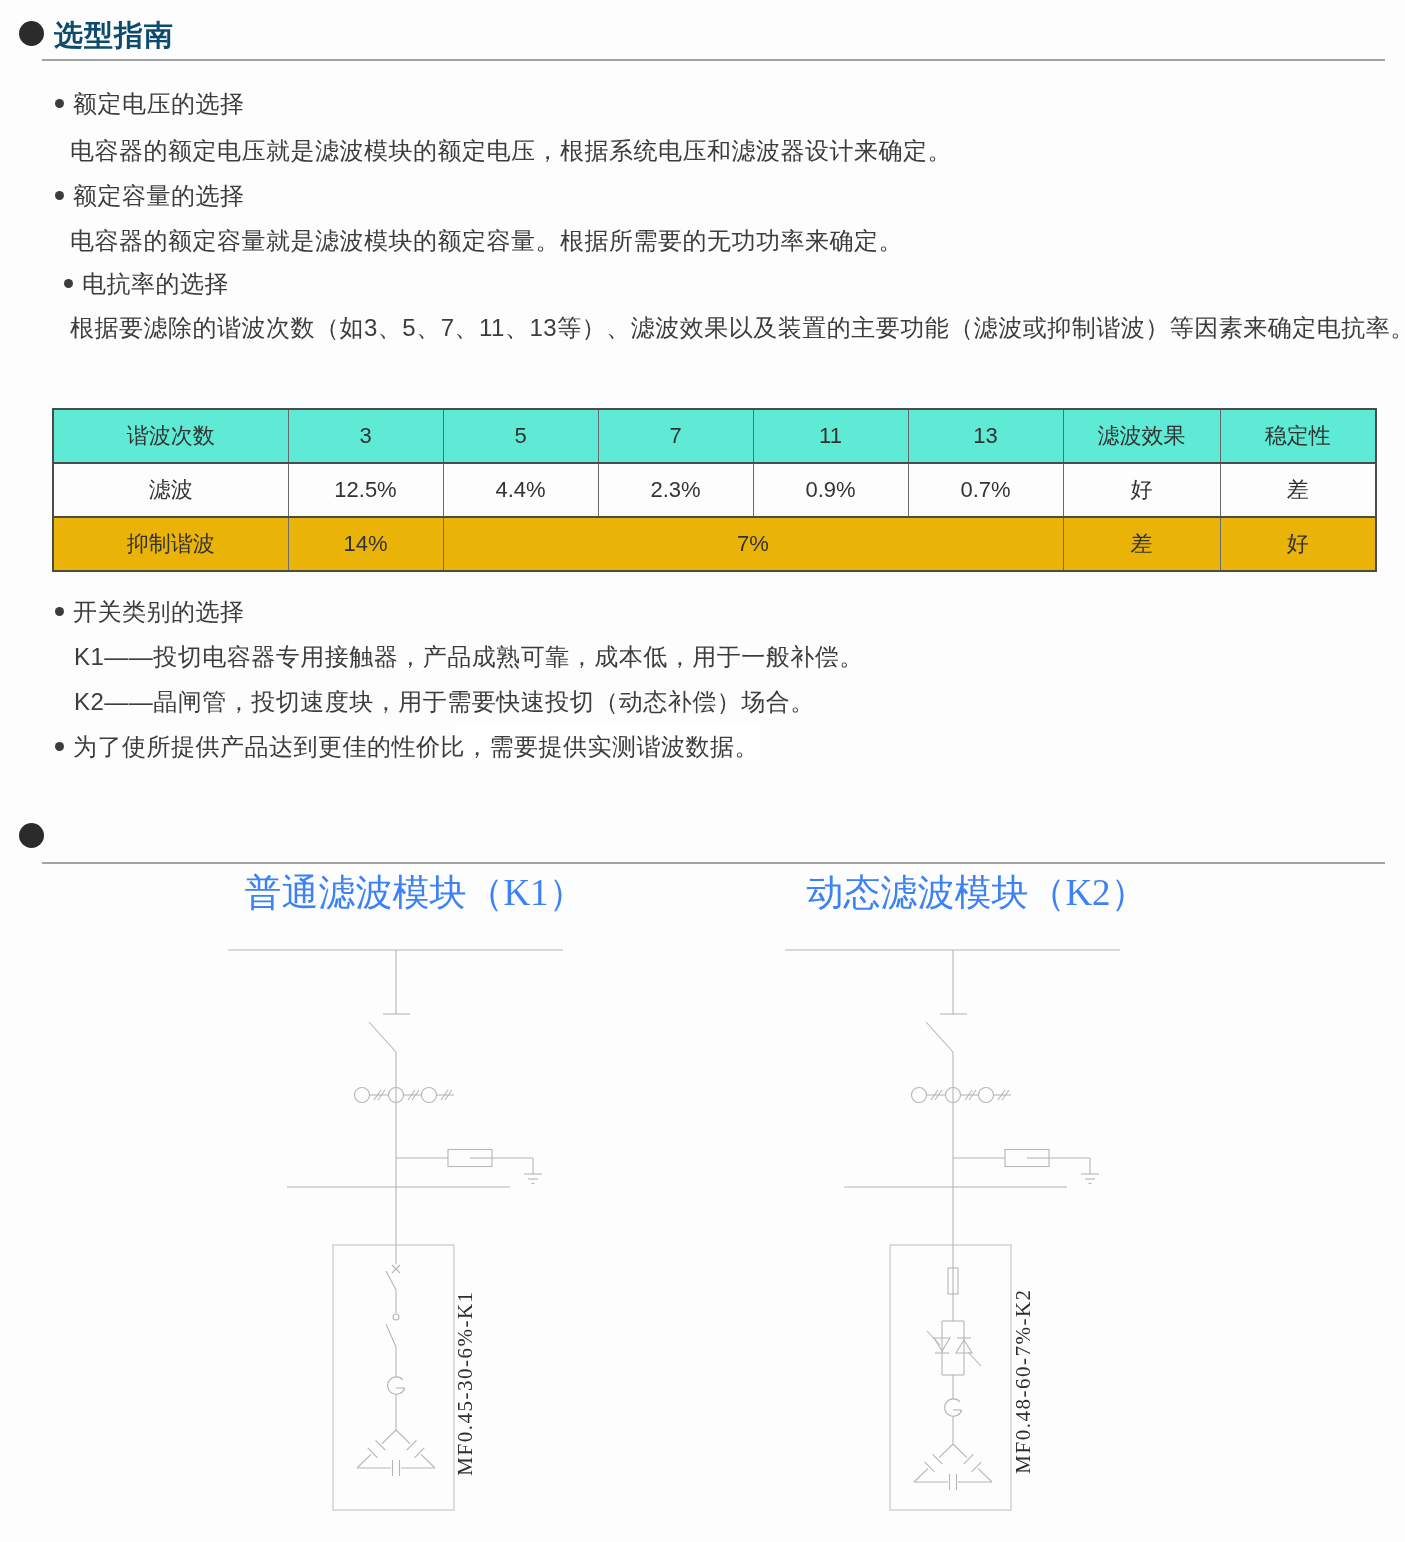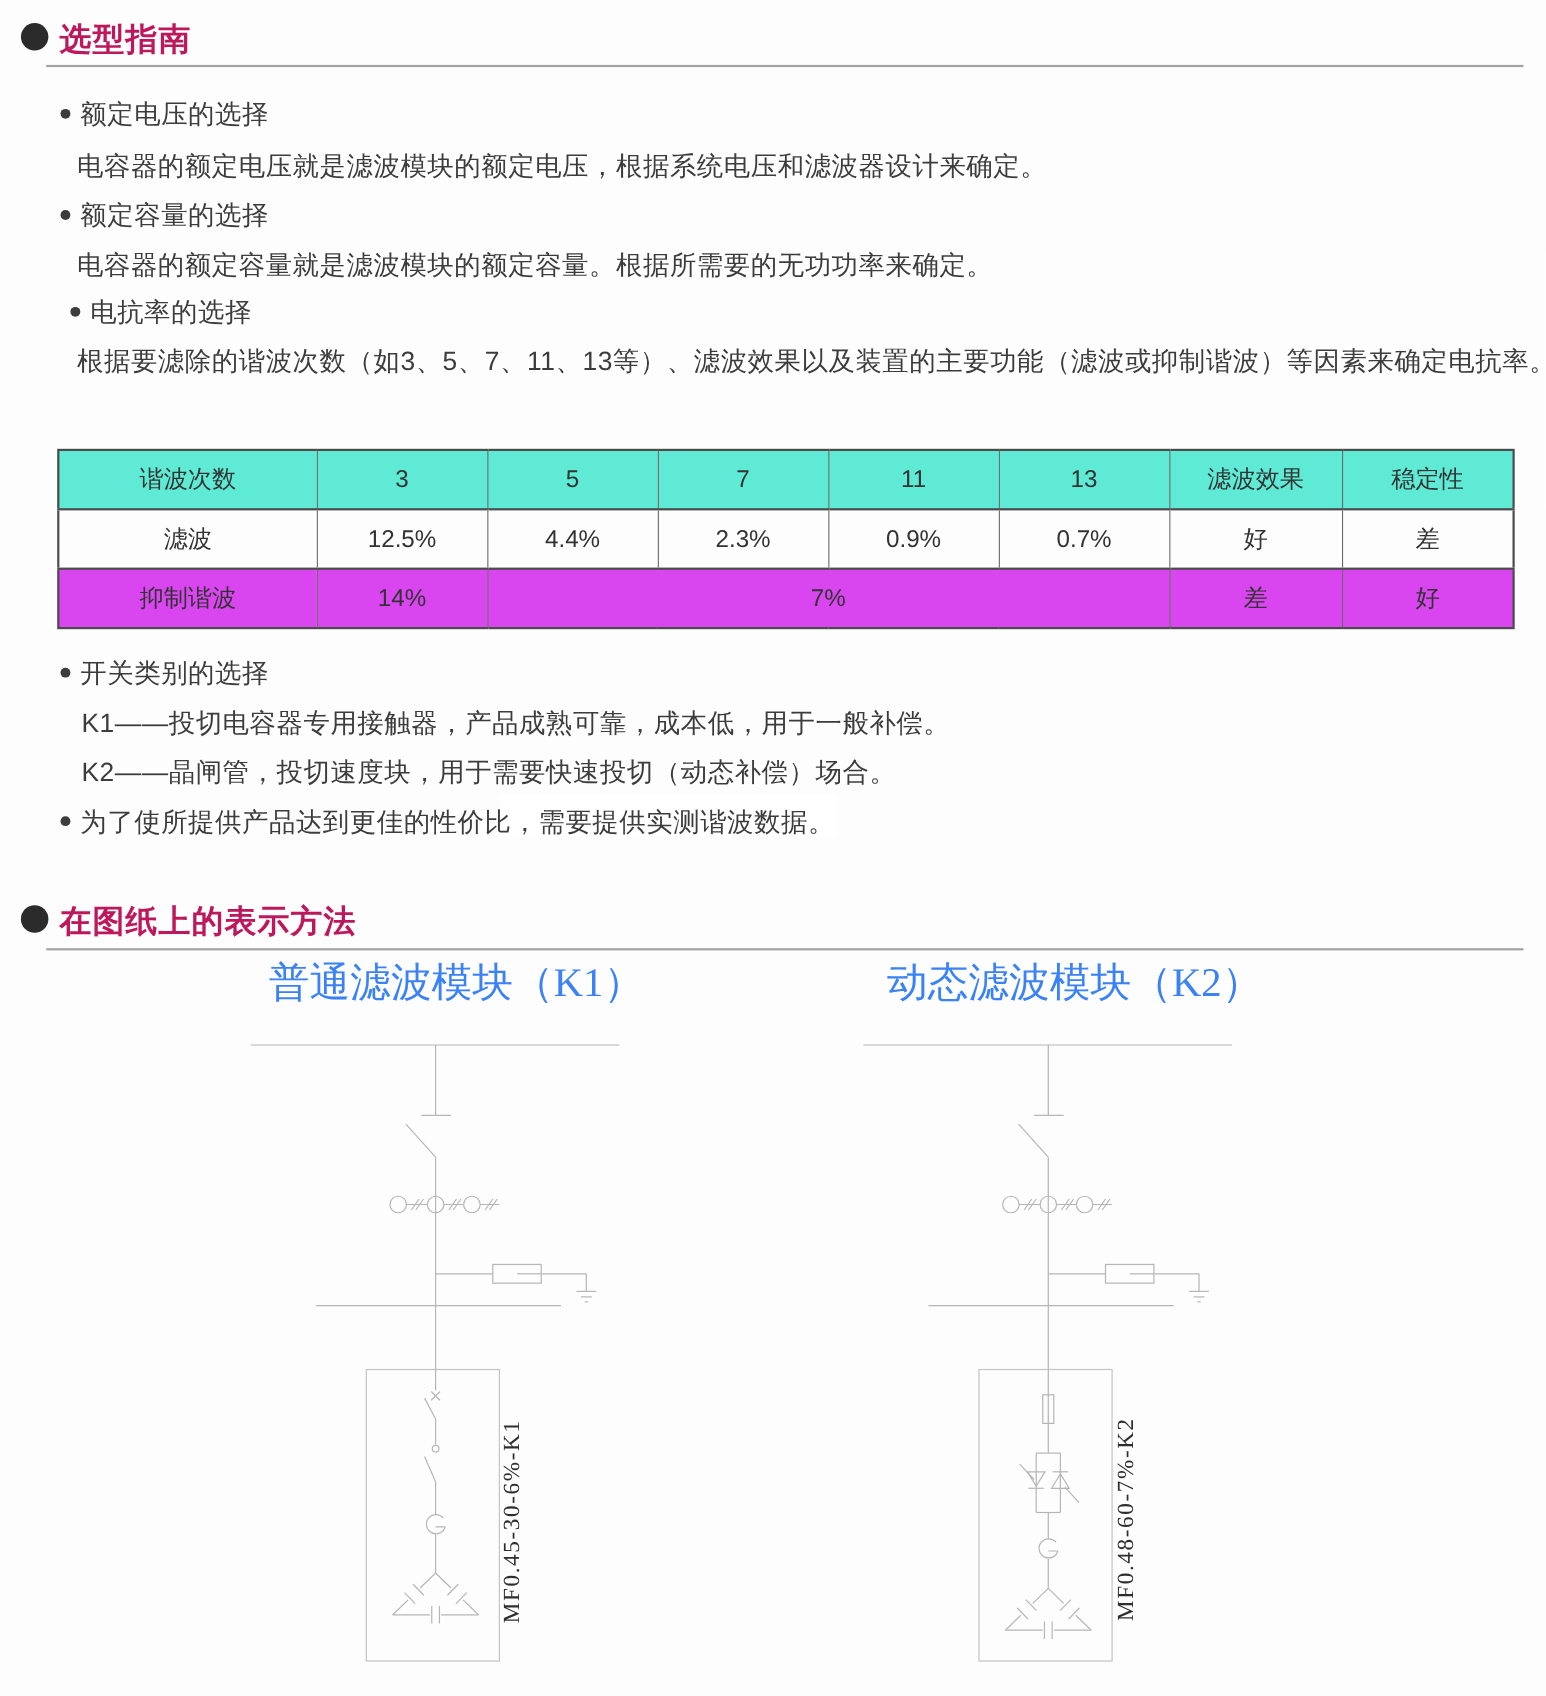--- a/index.html
+++ b/index.html
@@ -1,32 +1,32 @@
 <!DOCTYPE html>
 <html><head>
 <meta charset="utf-8">
 <style>
   html,body{margin:0;padding:0;background:#fff;}
   #page{position:relative;width:1405px;height:1542px;background:#fdfdfd;overflow:hidden;
         font-family:"Liberation Sans","DejaVu Sans",sans-serif;color:#3c3c3c;}
   .sec-dot{position:absolute;width:25px;height:25px;border-radius:50%;background:#2b2b2b;}
-  .sec-header{position:absolute;font-size:29px;font-weight:bold;color:#be185d;white-space:nowrap;letter-spacing:1px;}
+  .sec-header{position:absolute;font-size:29px;font-weight:bold;color:#0c4a6e;white-space:nowrap;letter-spacing:1px;}
   .rule{position:absolute;left:42px;width:1343px;height:2px;background:#a3a3a3;}
   .line{position:absolute;font-size:24px;white-space:nowrap;letter-spacing:0.5px;}
   .bullet::before{content:"";display:inline-block;width:9px;height:9px;border-radius:50%;
         background:#3c3c3c;margin-right:9px;vertical-align:4px;}
   .patch{position:absolute;background:#ffffff;}
   table.rates{position:absolute;left:52px;top:408px;width:1323px;border-collapse:collapse;
         table-layout:fixed;font-size:22px;color:#333;}
   table.rates th,table.rates td{border-left:1px solid #6a6a6a;border-right:1px solid #6a6a6a;
         border-top:2px solid #4b4b4b;border-bottom:2px solid #4b4b4b;
         text-align:center;font-weight:normal;height:52px;padding:0;}
   table.rates{border:2px solid #4b4b4b;}
   table.rates thead th{background:#5eead4;}
-  table.rates .row-alt td{background:#d946ef;}
+  table.rates .row-alt td{background:#eab308;}
   .diag-title{position:absolute;top:868px;width:630px;text-align:center;
         font-family:"Liberation Serif","DejaVu Serif",serif;font-size:37px;color:#3b82f6;white-space:nowrap;}
   svg.circuits{position:absolute;left:0;top:930px;}
   svg.circuits line,svg.circuits path,svg.circuits rect,svg.circuits circle,svg.circuits polygon
         {stroke:#b6b6b6;stroke-width:1.1;fill:none;}
   svg.circuits rect.module-box{stroke:#c4c4c4;}
   svg.circuits text{font-family:"Liberation Serif","DejaVu Serif",serif;font-size:21px;
         fill:#2e2e2e;letter-spacing:1.5px;stroke:none;}
 </style>
 </head>
@@ -89,21 +89,20 @@
     </tbody>
   </table>
 
   <div class="line bullet" style="left:55px;top:596px;">开关类别的选择</div>
   <div class="line" style="left:74px;top:641px;">K1——投切电容器专用接触器，产品成熟可靠，成本低，用于一般补偿。</div>
   <div class="line" style="left:74px;top:686px;">K2——晶闸管，投切速度块，用于需要快速投切（动态补偿）场合。</div>
   <div class="patch" style="left:455px;top:722px;width:305px;height:38px;"></div>
   <div class="line bullet" style="left:55px;top:731px;">为了使所提供产品达到更佳的性价比，需要提供实测谐波数据。</div>
 
   <div class="sec-dot" style="left:19px;top:823px;"></div>
-  <div class="sec-header" style="left:54px;top:818px;">在图纸上的表示方法</div>
   <div class="rule" style="top:862px;"></div>
 
   <div class="diag-title" style="left:100px;">普通滤波模块（K1）</div>
   <div class="diag-title" style="left:662px;">动态滤波模块（K2）</div>
 
   <svg class="circuits" width="1405" height="612" viewBox="0 0 1405 612">
     <defs>
 
       <g id="feeder">
         <line x1="-168" y1="0" x2="167" y2="0"></line>

